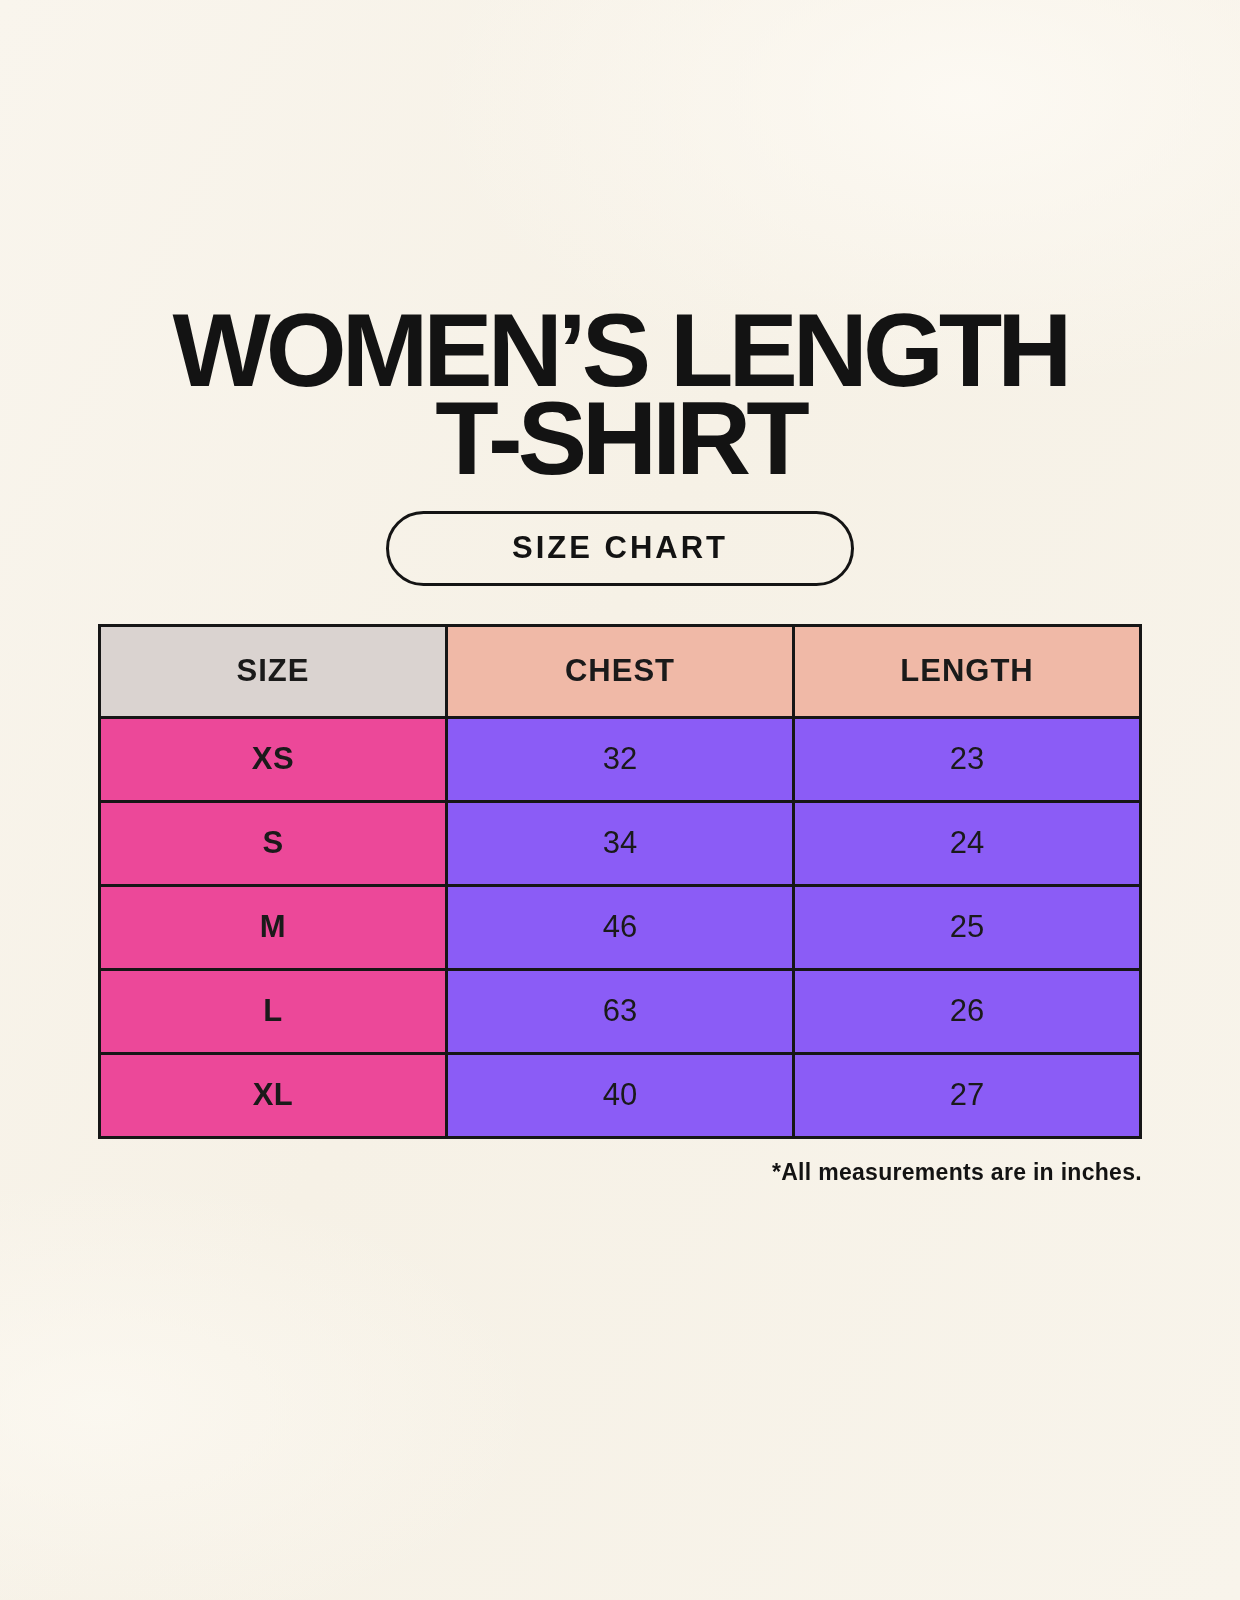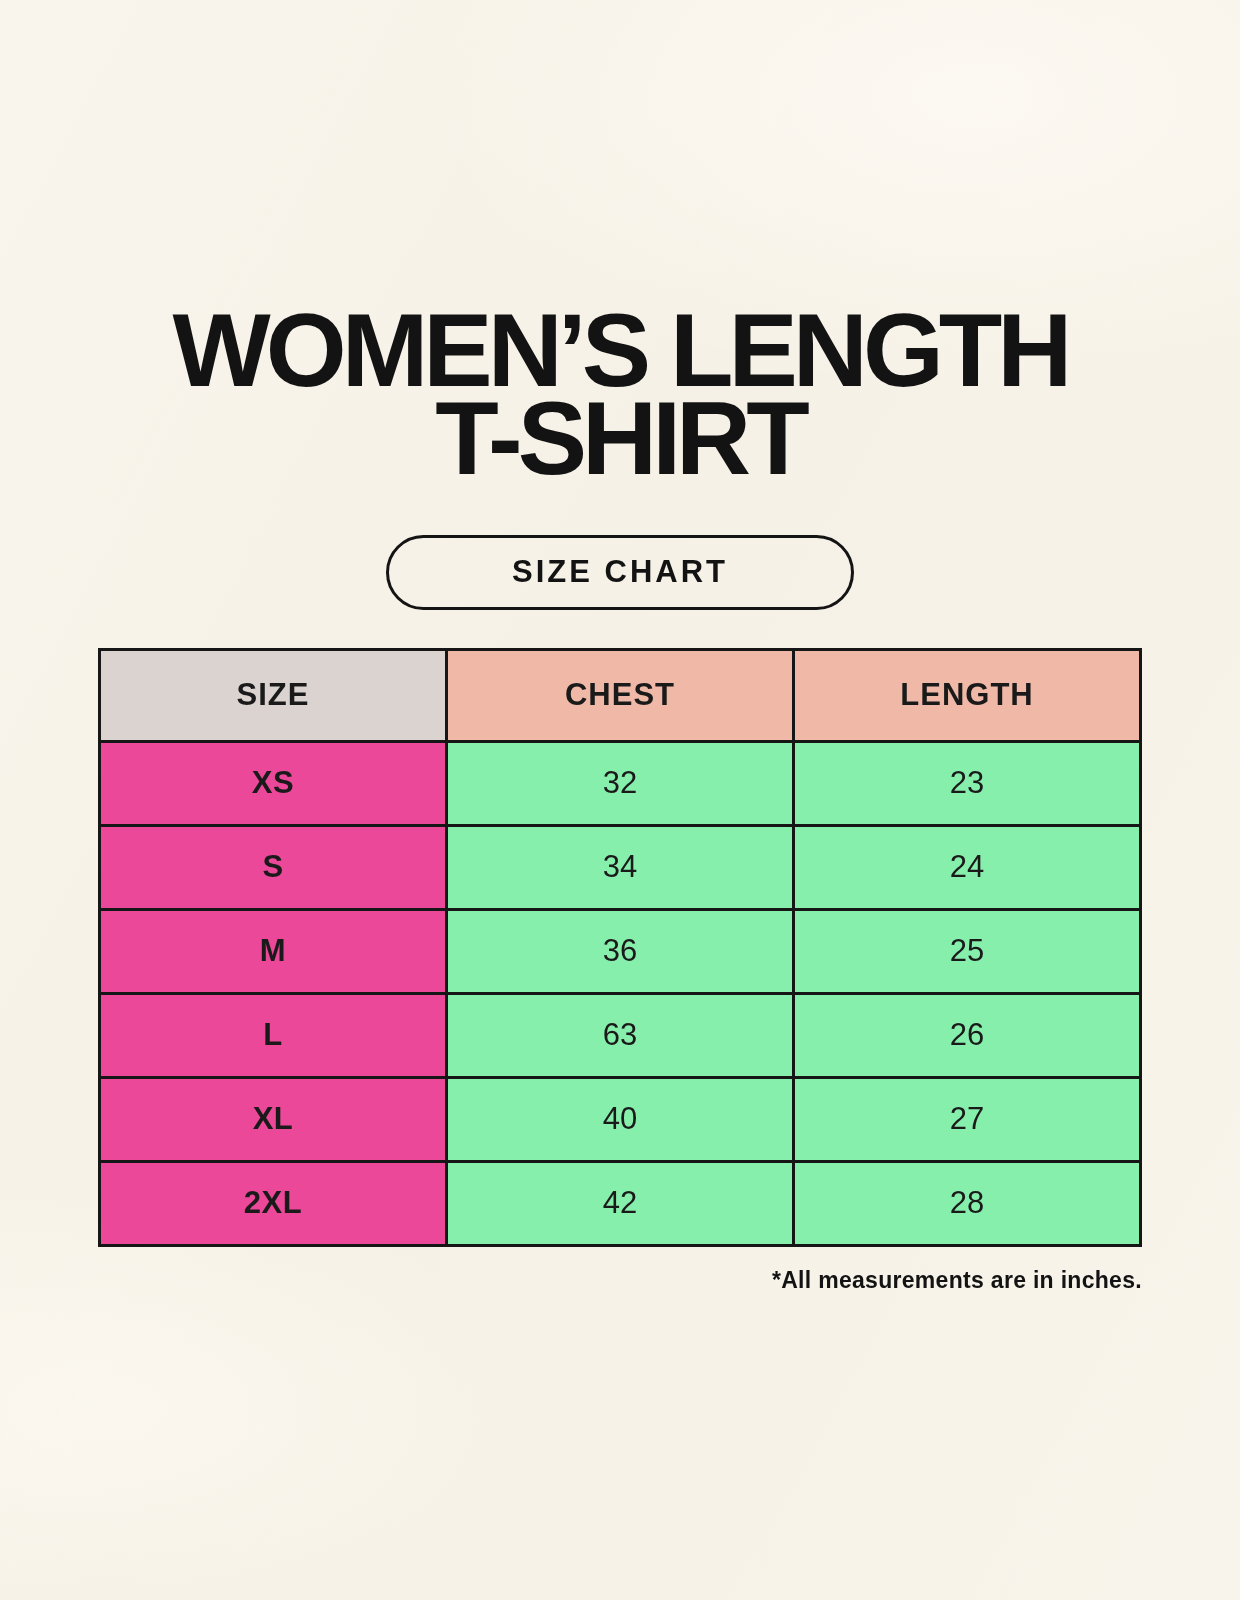--- a/index.html
+++ b/index.html
@@ -27,21 +27,21 @@
     font-size: 104px;
     font-weight: 700;
     letter-spacing: -5px;
     line-height: 0.85;
     color: #131313;
   }
   .title .line { display: block; }
   .badge {
     width: 468px;
     height: 75px;
-    margin: 52px auto 0;
+    margin: 28px auto 0;
     border: 3px solid #141414;
     border-radius: 40px;
     display: flex;
     align-items: center;
     justify-content: center;
     background: transparent;
   }
   .badge span {
     font-size: 31px;
     font-weight: 700;
@@ -67,21 +67,21 @@
     font-weight: 700;
     letter-spacing: 1px;
   }
   .size-table tbody td {
     height: 84px;
     font-size: 31px;
   }
   .head-size   { background: #dad3d0; }
   .head-accent { background: #f0b9a7; }
   .cell-size   { background: #ec4899; font-weight: 700; letter-spacing: 0.5px; }
-  .cell-data   { background: #86efac; font-weight: 400; }
+  .cell-data   { background: #8b5cf6; font-weight: 400; }
   .footnote {
     width: 1044px;
     margin: 20px auto 0;
     text-align: right;
     font-size: 23px;
     font-weight: 700;
     letter-spacing: 0.3px;
     color: #131313;
   }
 </style>
@@ -113,36 +113,31 @@
         <td class="cell-data">32</td>
         <td class="cell-data">23</td>
       </tr>
       <tr>
         <td class="cell-size">S</td>
         <td class="cell-data">34</td>
         <td class="cell-data">24</td>
       </tr>
       <tr>
         <td class="cell-size">M</td>
-        <td class="cell-data">36</td>
+        <td class="cell-data">46</td>
         <td class="cell-data">25</td>
       </tr>
       <tr>
         <td class="cell-size">L</td>
         <td class="cell-data">63</td>
         <td class="cell-data">26</td>
       </tr>
       <tr>
         <td class="cell-size">XL</td>
         <td class="cell-data">40</td>
         <td class="cell-data">27</td>
       </tr>
-      <tr>
-        <td class="cell-size">2XL</td>
-        <td class="cell-data">42</td>
-        <td class="cell-data">28</td>
-      </tr>
     </tbody>
   </table>
 
   <div class="footnote">*All measurements are in inches.</div>
 
 </div>
 
 </body></html>

